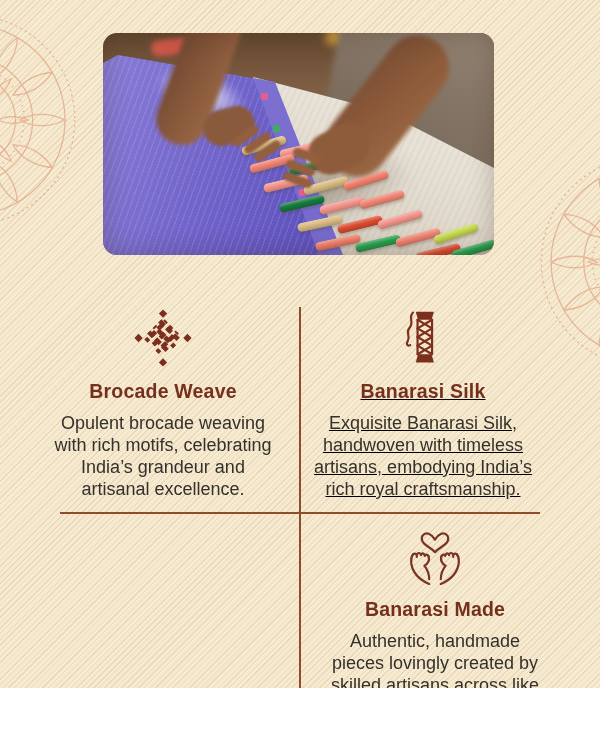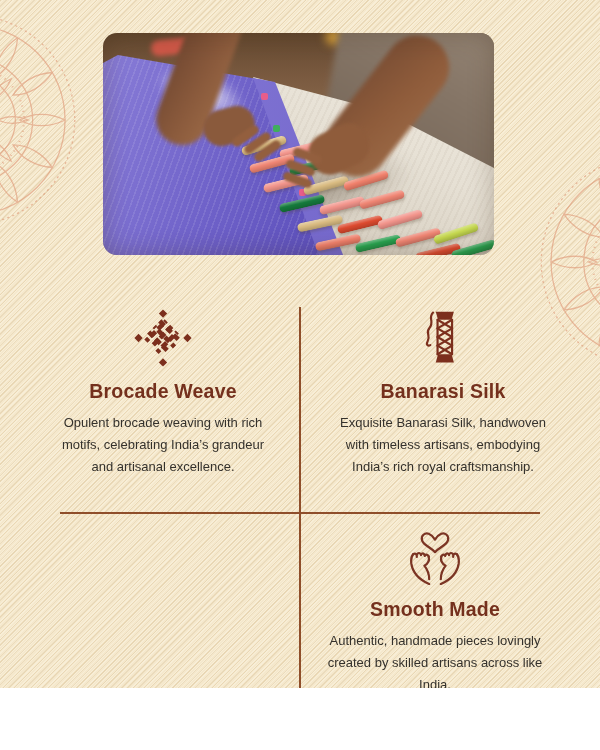--- a/index.html
+++ b/index.html
@@ -55,26 +55,26 @@
   .hand-left{left:100px;top:75px;width:52px;height:36px;border-radius:18px;transform:rotate(-15deg);background:#8a5a3c;filter:blur(1.5px);}
   .arm-right{left:252px;top:-8px;width:64px;height:162px;border-radius:32px;transform:rotate(38deg);
     background:linear-gradient(100deg,#7a4e34,#8f5c3b 55%,#9a6845);filter:blur(2px);}
   .hand-right{left:205px;top:95px;width:62px;height:42px;border-radius:20px;transform:rotate(-25deg);background:#8f5c3b;filter:blur(1.5px);}
   .finger{width:9px;height:30px;border-radius:5px;background:#935f3e;filter:blur(1px);}
   
   .divider{position:absolute;background:#8f4e2a;}
   #divider-v{left:299px;top:307px;width:2px;height:394px;}
   #divider-h{left:60px;top:512px;width:480px;height:2px;}
   .cell{position:absolute;width:254px;display:flex;flex-direction:column;align-items:center;text-align:center;}
-  #cell-tl{left:36px;top:303px;} #cell-tr{left:316px;top:303px;}
+  #cell-tl{left:36px;top:303px;} #cell-tr{left:296px;top:303px;text-decoration:underline;}
   #cell-bl{left:36px;top:527px;} #cell-br{left:308px;top:527px;}
   .icon-wrap{height:64px;display:flex;align-items:flex-end;justify-content:center;margin-bottom:12px;}
   .row2 .icon-wrap{height:58px;}
   .feature-title{margin:0 0 9px 0;font-size:19.5px;line-height:24px;font-weight:700;color:#74301d;letter-spacing:.2px;}
-  .feature-desc{margin:0;width:226px;font-size:13px;line-height:22px;color:#34312c;}
+  .feature-desc{margin:0;width:226px;font-size:18px;line-height:22px;color:#34312c;}
   .hidden-defs{position:absolute;width:0;height:0;overflow:hidden;}
 </style>
 </head>
 <body>
 
 <svg class="hidden-defs" aria-hidden="true">
   <defs>
     <symbol id="mandala-sym" viewBox="0 0 200 200">
       <g fill="none" stroke="#df9877" stroke-width="1.2">
         <circle cx="100" cy="100" r="97" stroke-dasharray="2 3"></circle>
@@ -253,17 +253,17 @@
     <p class="feature-desc">Exquisite Banarasi Silk, handwoven with timeless artisans, embodying India’s rich royal craftsmanship.</p>
   </div>
 
 
   <div class="cell row2" id="cell-br">
     <div class="icon-wrap">
       <svg width="62" height="56">
           <use href="#icon-hands" width="62" height="56"></use>
         </svg>
     </div>
-    <h3 class="feature-title">Smooth Made</h3>
+    <h3 class="feature-title">Banarasi Made</h3>
     <p class="feature-desc">Authentic, handmade pieces lovingly created by skilled artisans across like India.</p>
   </div>
 
 </div>
 
 </body></html>

